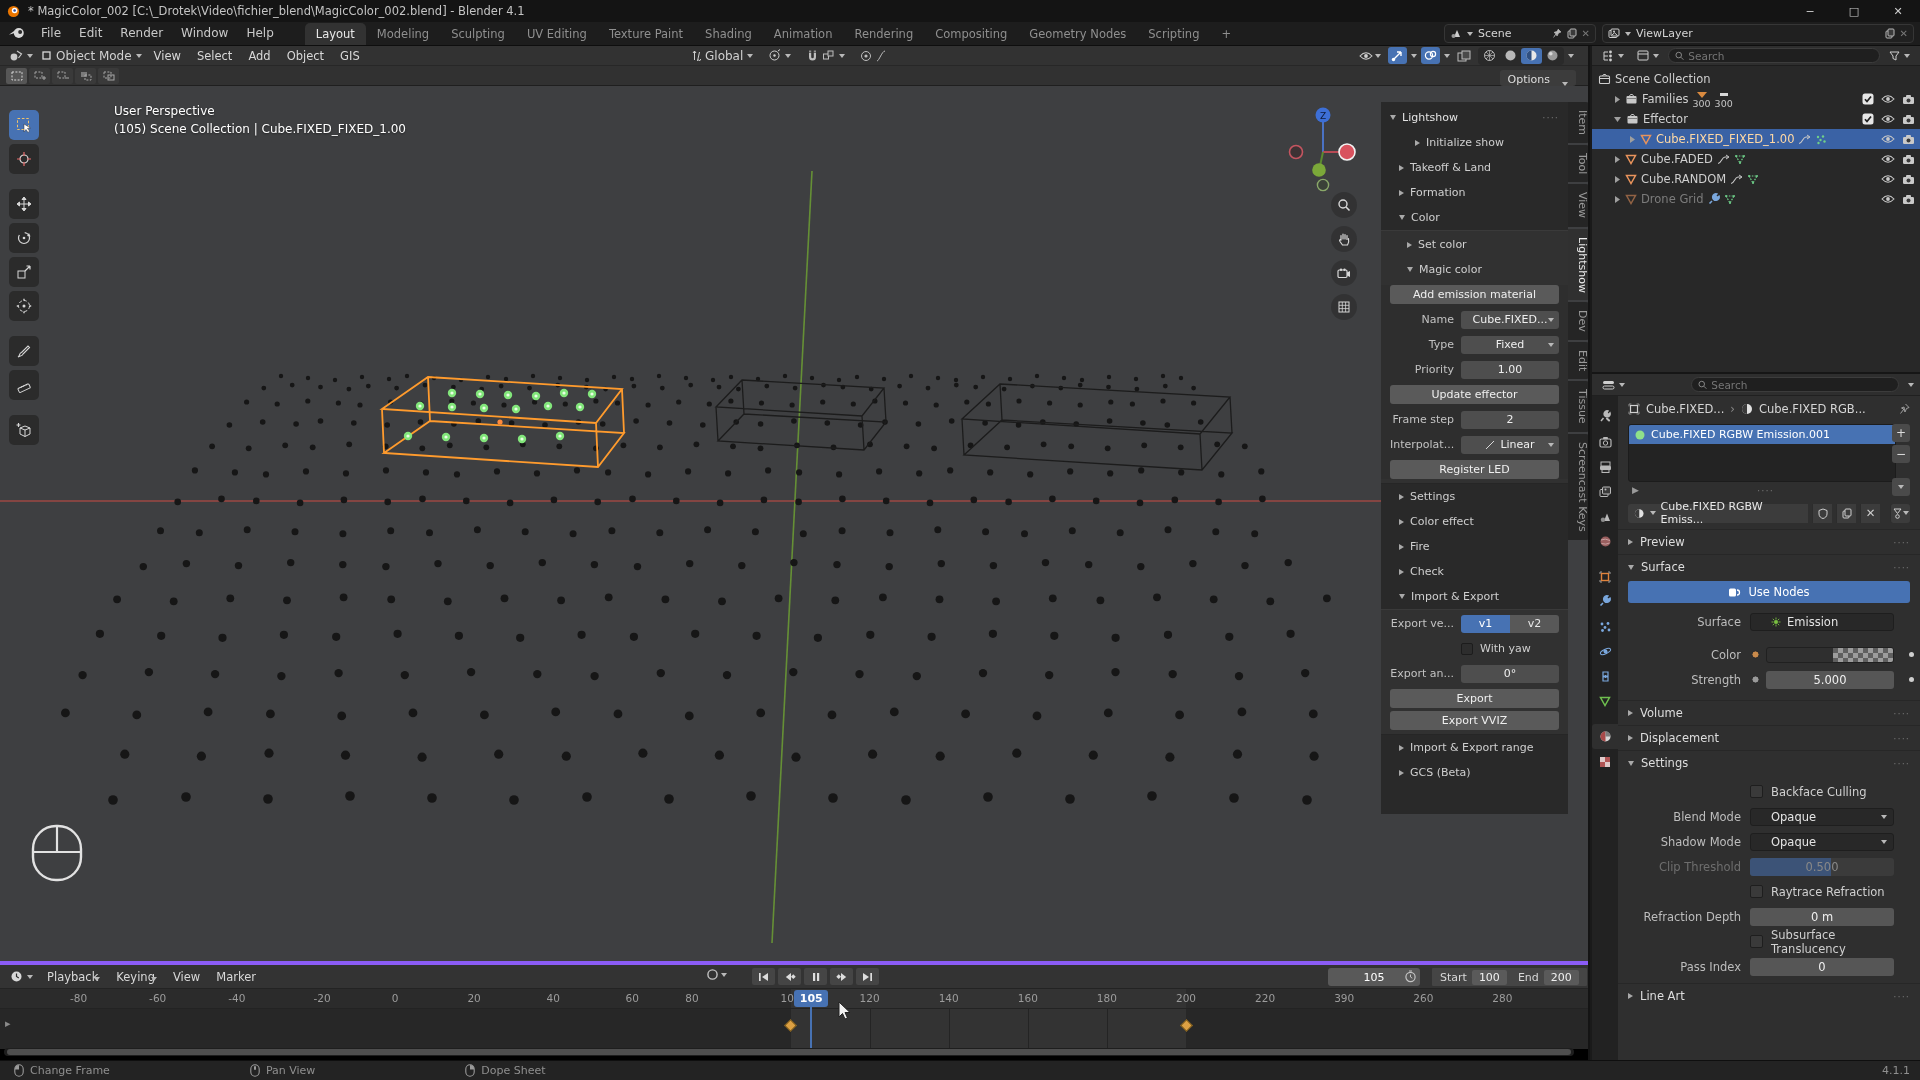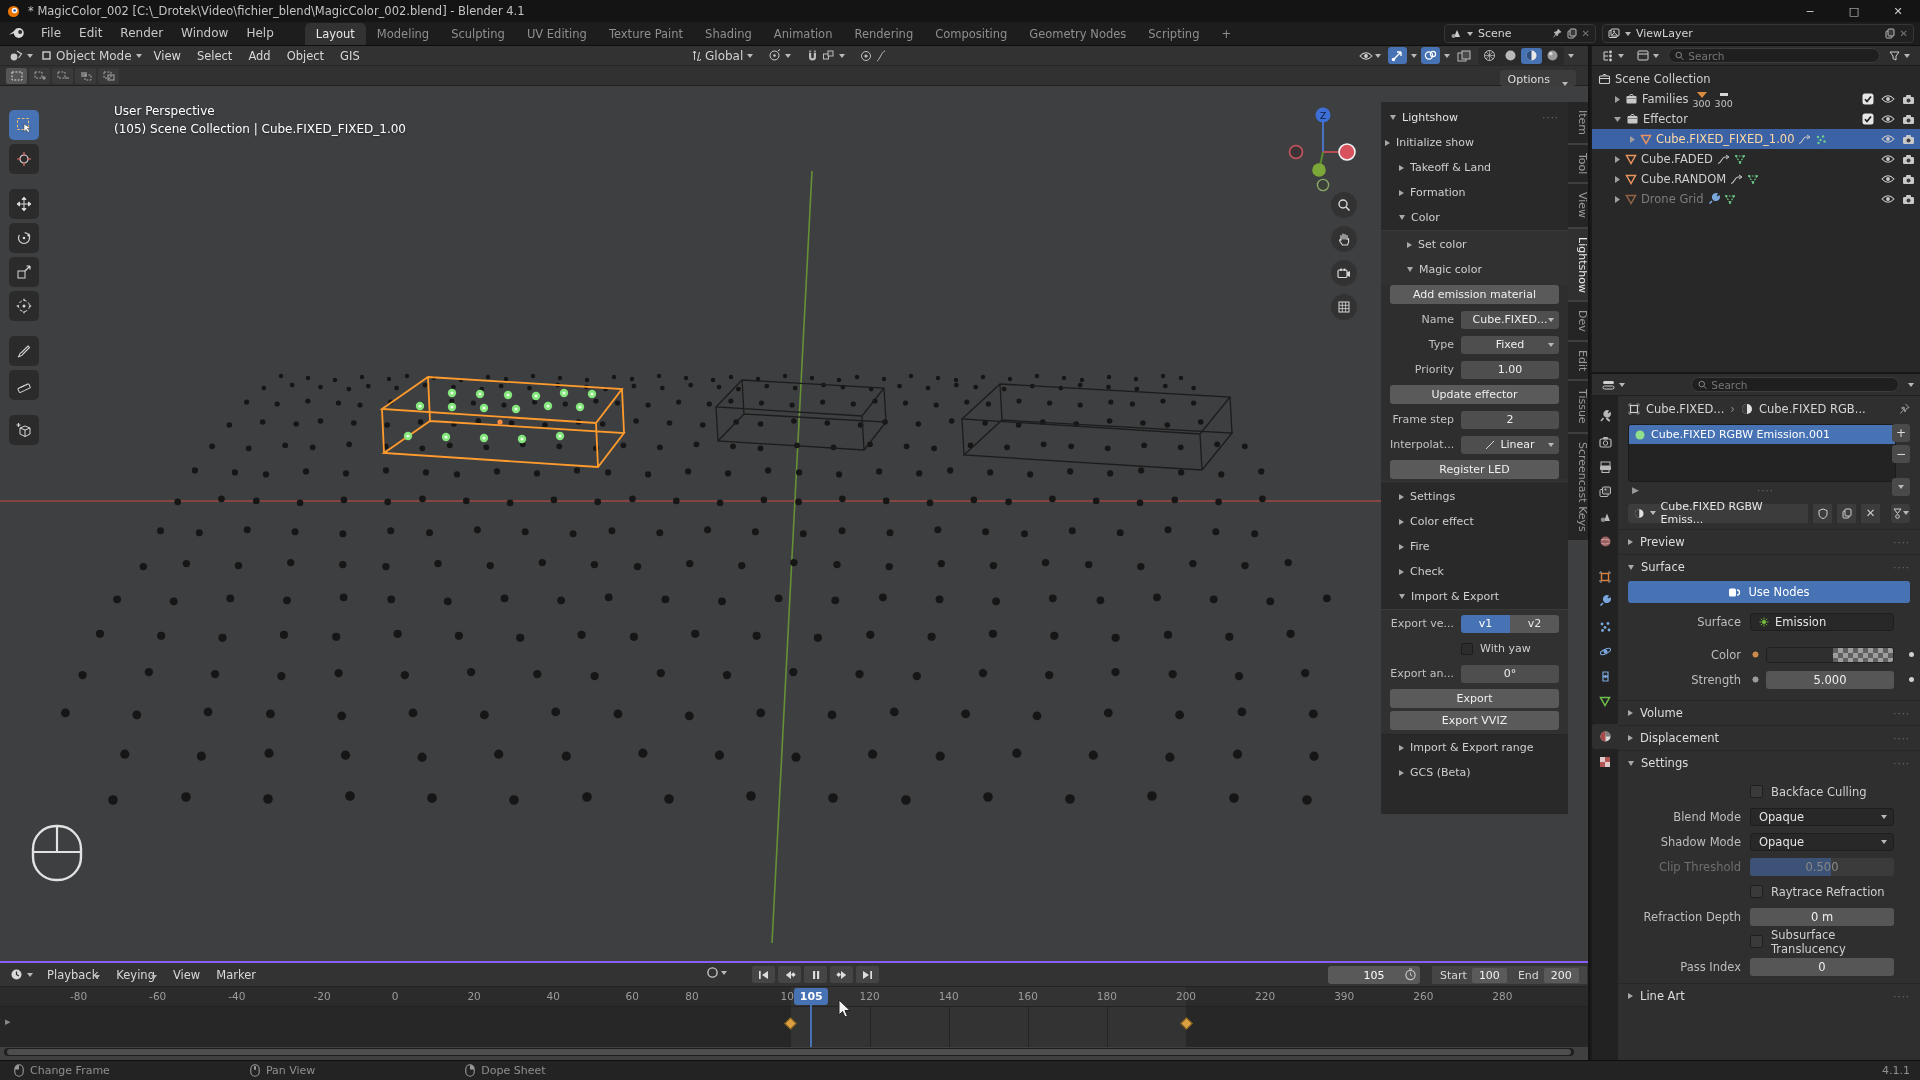--- a/index.html
+++ b/index.html
@@ -93,21 +93,21 @@
   .seg>div.on{background:#4772b3;color:#fff}
   .cbx{width:12px;height:12px;border-radius:2px;background:#2d2d2d;border:1px solid #1c1c1c;flex:none}
 
   
   #sidetabs{position:absolute;left:1568px;top:16px;width:22px;display:flex;flex-direction:column;gap:2px}
   .sidetab{writing-mode:vertical-rl;padding:8px 0;width:21px;text-align:center;background:#252525;
     color:#999;border-radius:0 3px 3px 0;font-size:11px;white-space:nowrap}
   .sidetab.active{background:#303030;color:#eaeaea}
 
   
-  #timeline{height:99px;background:#404040;position:relative;border-top:2px solid #8b5cf6;flex:none}
+  #timeline{height:99px;background:#000000;position:relative;border-top:4px solid #8b5cf6;flex:none}
   #tlh{height:24px;background:#333;display:flex;align-items:center;padding:0 6px;gap:2px;
     border-bottom:1px solid #232323;position:relative}
   #transport{position:absolute;left:752px;top:3px;display:flex;align-items:center;gap:3px}
   .tbtn{width:23px;height:17px;display:flex;align-items:center;justify-content:center;
     background:#454545;border-radius:2px}
   #recbtn{position:absolute;left:706px;top:3px;display:flex;align-items:center;gap:2px}
   #framebox{position:absolute;left:1328px;top:3px;width:92px;height:18px;background:#595959;
     border-radius:3px;display:flex;align-items:center;justify-content:center;color:#fff;font-size:11px}
   #rangewrap{position:absolute;left:1432px;top:3px;height:18px;display:flex;align-items:center;gap:5px;
     background:#454545;border-radius:1px;padding:0 8px;font-size:11px;color:#d8d8d8}
@@ -169,21 +169,21 @@
   .idbtn{width:20px;height:19px;background:#3c3c3c;display:flex;align-items:center;justify-content:center;
     border-left:1px solid #2c2c2c;color:#cfcfcf}
   .pr-panel{height:25px;display:flex;align-items:center;gap:7px;padding:0 10px;border-top:1px solid #272727;
     color:#dedede}
   .pr-row{height:25px;display:flex;align-items:center;padding-right:26px;position:relative}
   .pr-label{width:132px;text-align:right;color:#bdbdbd;padding-right:9px;flex:none;white-space:nowrap}
   .pr-label.dim{color:#6e6e6e}
   .pr-field{flex:1;height:18px;background:#565656;border-radius:3px;display:flex;align-items:center;
     justify-content:center;color:#f0f0f0;position:relative}
   .pr-dd{flex:1;height:18px;background:#282828;border:1px solid #1e1e1e;border-radius:3px;display:flex;
-    align-items:center;padding:0 8px;color:#e4e4e4;position:relative}
+    align-items:center;padding:0 20px;color:#e4e4e4;position:relative}
   .pr-dd .chev{position:absolute;right:6px}
   .animdot{position:absolute;right:8px;width:5px;height:5px;border-radius:50%;background:#cfcfcf}
   .usebtn{height:22px;background:#4772b3;border-radius:3px;margin:2px 10px;display:flex;align-items:center;
     justify-content:center;gap:7px;color:#fff}
   #swatch{flex:1;height:16px;border-radius:3px;overflow:hidden;display:flex;border:1px solid #202020}
   #sw-green{width:52%}
   #sw-alpha{flex:1;background:repeating-conic-gradient(#9d9d9d 0% 25%,#606060 0% 50%) 0 0/10px 10px}
   .ckrow-box{width:13px;height:13px;border-radius:2px;background:#3a3a3a;border:1px solid #1e1e1e;
     margin-right:8px;flex:none}
   .clipwrap{flex:1;height:18px;background:#454545;border-radius:3px;position:relative;overflow:hidden;opacity:.55}
@@ -982,21 +982,21 @@
           <line x1="5" y1="30" x2="53" y2="30" stroke="#e2e2e2" stroke-width="2.2"></line>
         </svg>
       </div>
 
       <div id="npanel">
         <div class="np-row">
           <span class="tri d"></span>
             <span class="np-hdr">Lightshow</span>
           <span class="grip">····</span>
         </div>
-        <div class="np-row" style="padding-left:4px">
+        <div class="np-row" style="padding-left:34px">
           <span class="tri r"></span>
             <span>Initialize show</span>
         </div>
         <div class="np-row" style="padding-left:18px">
           <span class="tri r"></span>
             <span>Takeoff &amp; Land</span>
         </div>
         <div class="np-row" style="padding-left:18px">
           <span class="tri r"></span>
             <span>Formation</span>

